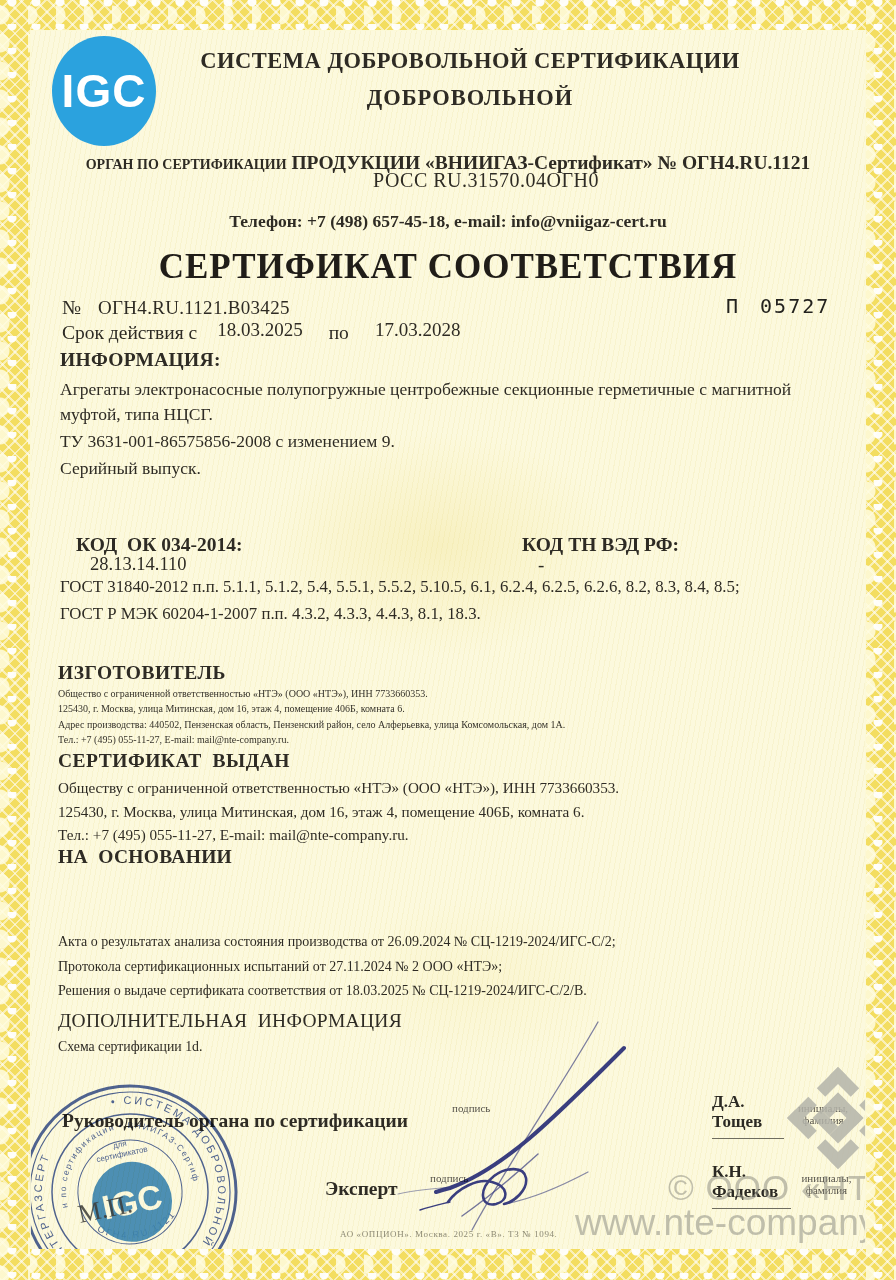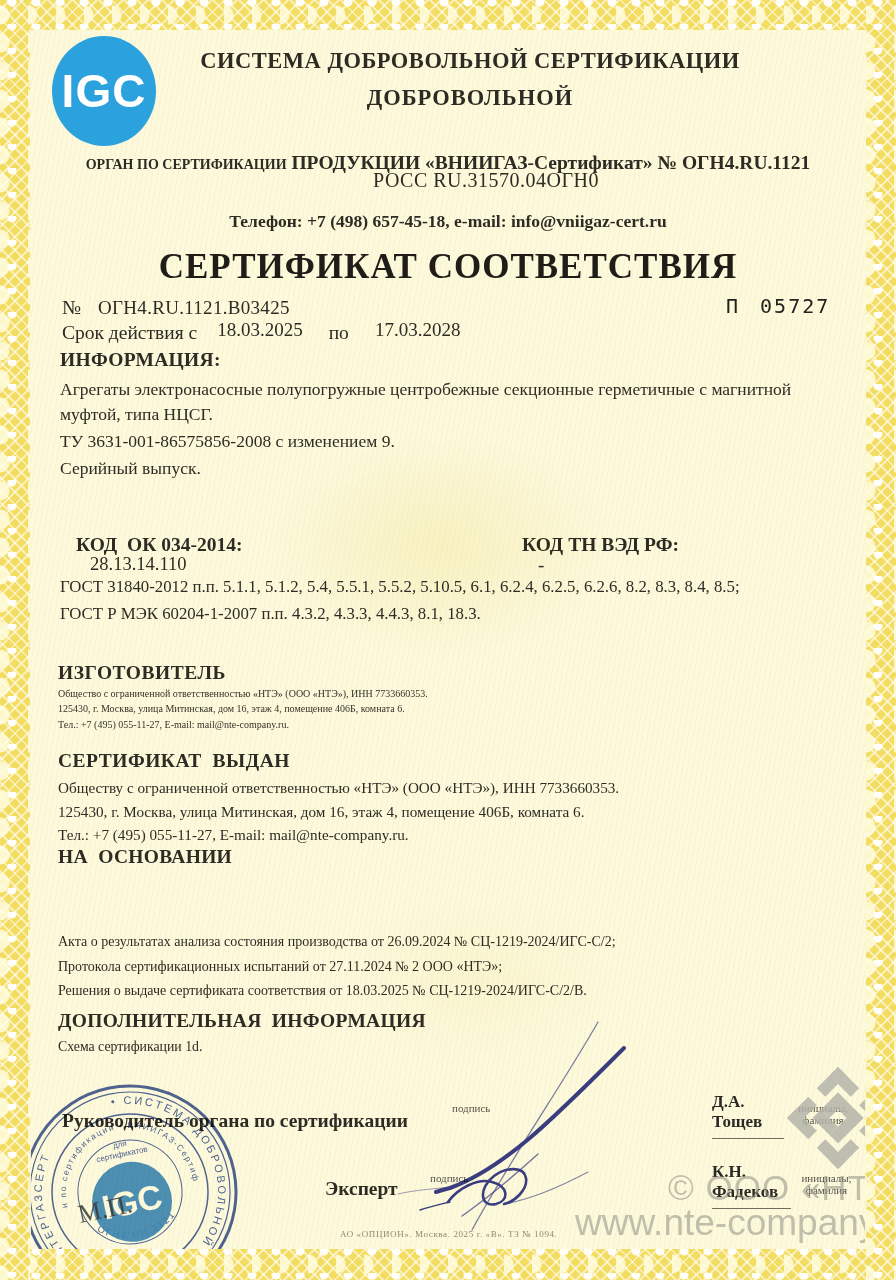--- a/index.html
+++ b/index.html
@@ -78,21 +78,21 @@
 
   .man-h{left:58px;top:662px;font-size:19.5px;font-weight:bold;letter-spacing:.5px;}
   .man-b{left:58px;top:686px;width:780px;font-size:10px;line-height:1.54;color:#35322a;}
 
   .iss-h{left:58px;top:750px;font-size:19.5px;font-weight:bold;letter-spacing:.5px;}
   .iss-b{left:58px;top:776px;width:780px;font-size:15.2px;line-height:1.56;}
 
   .bas-h{left:58px;top:846px;font-size:19.5px;font-weight:bold;letter-spacing:.3px;}
   .bas-b{left:58px;top:930px;width:800px;font-size:14px;line-height:1.76;}
 
-  .add-h{left:58px;top:1010px;font-size:19.5px;font-weight:bold;letter-spacing:.3px;text-align:right;}
+  .add-h{left:58px;top:1010px;font-size:19.5px;font-weight:normal;letter-spacing:.3px;text-align:right;}
   .add-b{left:58px;top:1039px;width:700px;font-size:13.8px;}
 
   
   .role1{left:62px;top:1110px;width:390px;font-size:19.5px;font-weight:bold;}
   .role2{left:325px;top:1178px;font-size:19.5px;font-weight:bold;}
   .sigfield{display:flex;flex-direction:row;}
   .sigfield .line{height:38px;border-bottom:1.5px solid #6f6d60;display:flex;align-items:flex-end;justify-content:center;}
   .sigfield .line span{font-size:17px;font-weight:bold;padding-bottom:6px;color:#2b2923;}
   .sigfield .lab{text-align:center;font-size:11px;color:#55524a;padding-top:2px;}
   .sf1{left:452px;top:1100px;width:250px;}
@@ -148,20 +148,21 @@
   </div>
   <div class="abs std">
     <div>ГОСТ 31840-2012 п.п. 5.1.1, 5.1.2, 5.4, 5.5.1, 5.5.2, 5.10.5, 6.1, 6.2.4, 6.2.5, 6.2.6, 8.2, 8.3, 8.4, 8.5;</div>
     <div>ГОСТ Р МЭК 60204-1-2007 п.п. 4.3.2, 4.3.3, 4.4.3, 8.1, 18.3.</div>
   </div>
 
   <div class="abs man-h">ИЗГОТОВИТЕЛЬ</div>
   <div class="abs man-b">
     <div>Общество с ограниченной ответственностью «НТЭ» (ООО «НТЭ»), ИНН 7733660353.</div>
     <div>125430, г. Москва, улица Митинская, дом 16, этаж 4, помещение 406Б, комната 6.</div>
+    <div>Адрес производства: 440502, Пензенская область, Пензенский район, село Алферьевка, улица Комсомольская, дом 1А.</div>
     <div>Тел.: +7 (495) 055-11-27, E-mail: mail@nte-company.ru.</div>
   </div>
 
   <div class="abs iss-h pre">СЕРТИФИКАТ  ВЫДАН</div>
   <div class="abs iss-b">
     <div>Обществу с ограниченной ответственностью «НТЭ» (ООО «НТЭ»), ИНН 7733660353.</div>
     <div>125430, г. Москва, улица Митинская, дом 16, этаж 4, помещение 406Б, комната 6.</div>
     <div>Тел.: +7 (495) 055-11-27, E-mail: mail@nte-company.ru.</div>
   </div>
 

